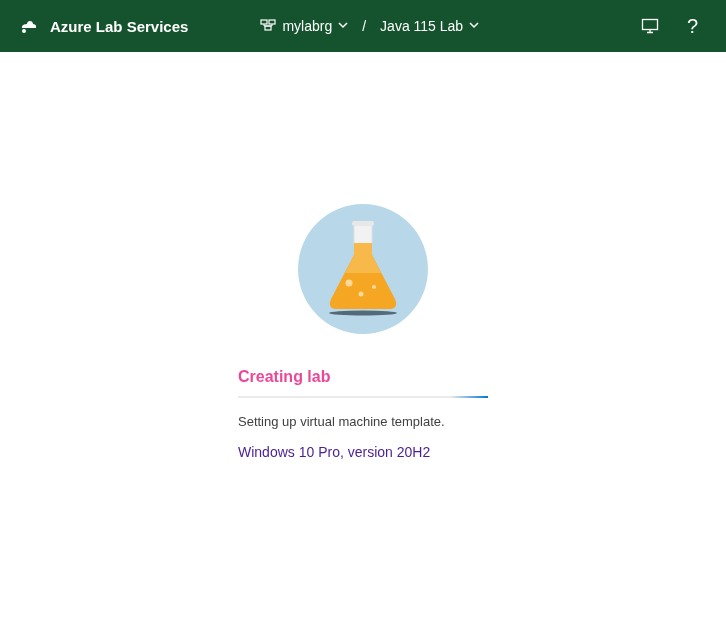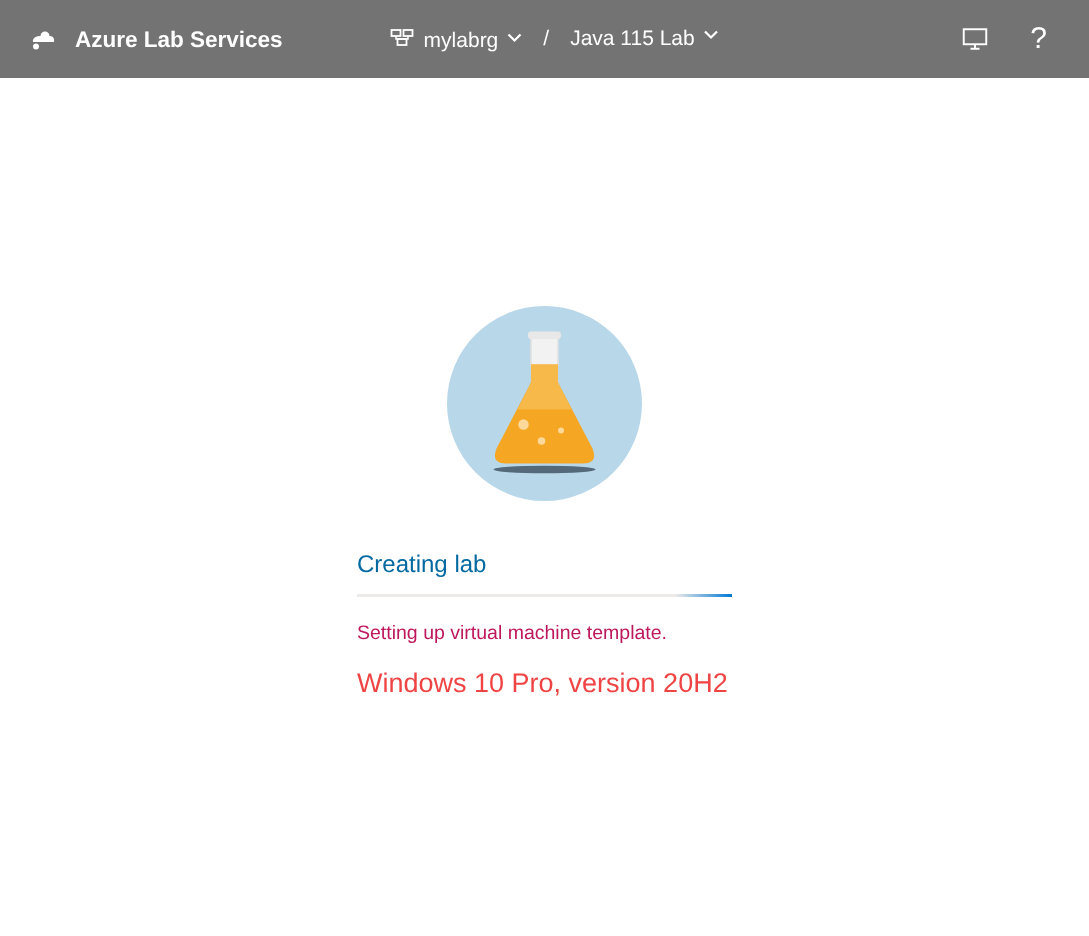--- a/index.html
+++ b/index.html
@@ -8,21 +8,21 @@
       box-sizing: border-box;
     }
     body {
       font-family: "Segoe UI", -apple-system, BlinkMacSystemFont, sans-serif;
       width: 726px;
       height: 624px;
       background: #fff;
       overflow: hidden;
     }
     .topbar {
-      background: #737373;
+      background: #14532d;
       height: 52px;
       display: flex;
       align-items: center;
       padding: 0 16px;
       color: #fff;
     }
     .logo-section {
       display: flex;
       align-items: center;
       gap: 10px;
@@ -33,21 +33,21 @@
       display: flex;
       align-items: center;
       justify-content: center;
     }
     .logo-text {
       font-size: 15px;
       font-weight: 600;
     }
     .breadcrumb-section {
       display: flex;
-      align-items: flex-start;
+      align-items: center;
       margin-left: 72px;
       gap: 10px;
       font-size: 14px;
     }
     .breadcrumb-item {
       display: flex;
       align-items: center;
       gap: 6px;
       cursor: pointer;
     }
@@ -88,48 +88,48 @@
       display: flex;
       align-items: center;
       justify-content: center;
     }
     .status-section {
       width: 250px;
       margin-top: 34px;
     }
     .status-title {
       font-size: 16px;
-      font-weight: 400;
-      color: #0369a1;
+      font-weight: 700;
+      color: #ec4899;
       margin-bottom: 10px;
     }
     .progress-bar {
       width: 100%;
       height: 2px;
       background: #edebe9;
       position: relative;
       overflow: hidden;
       margin-bottom: 16px;
     }
     .progress-indicator {
       position: absolute;
       right: 0;
       top: 0;
       height: 2px;
       width: 38px;
       background: linear-gradient(to right, #edebe9, #0078d4);
     }
     .status-text {
       font-size: 13px;
-      color: #be185d;
+      color: #404040;
       margin-bottom: 12px;
     }
     .vm-spec {
-      font-size: 18px;
-      color: #ef4444;
+      font-size: 14px;
+      color: #4c1d95;
       line-height: 1.6;
     }
   </style>
 </head>
 <body>
 
 <div class="topbar">
   <div class="logo-section">
     <span class="logo-icon">
       <svg width="24" height="24" viewBox="0 0 24 24">

